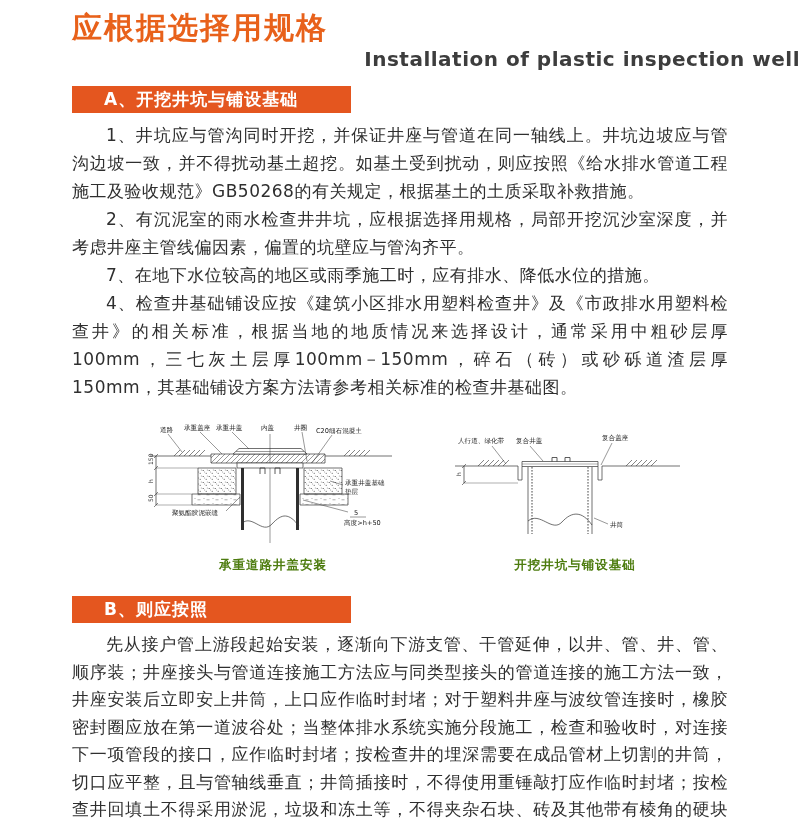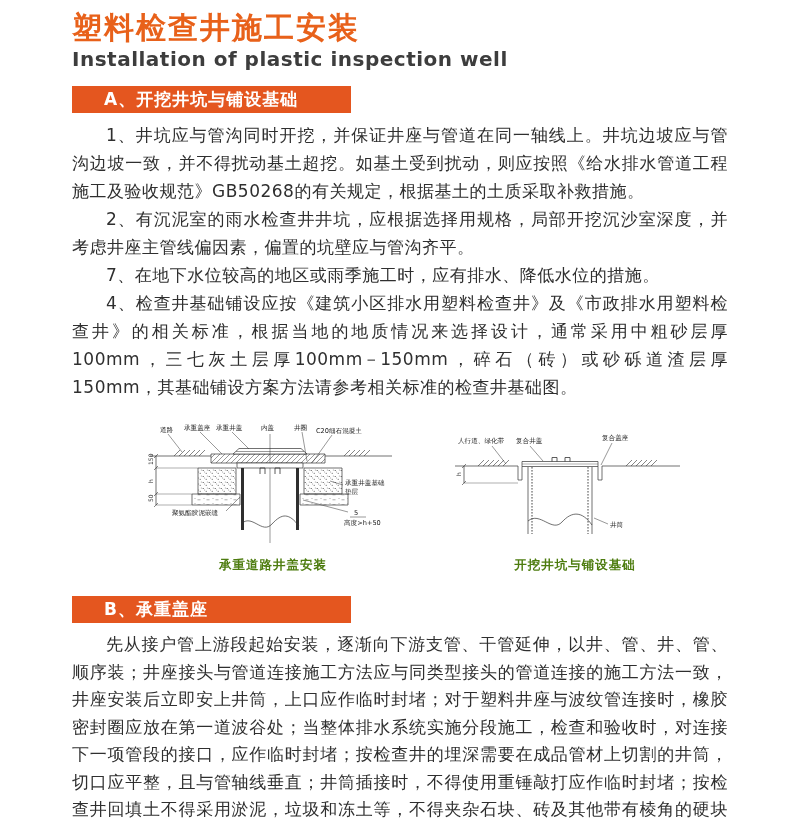--- a/index.html
+++ b/index.html
@@ -20,20 +20,21 @@
     letter-spacing:2px;
     line-height:36px;
   }
   .title-en{
     margin:0 0 0 72px;
     font-size:20px;
     font-weight:bold;
     color:#3d3d3d;
     line-height:26px;
     letter-spacing:0.5px;
+    text-align:right;
   }
   .banner{
     margin:14px 0 0 72px;
     width:247px;
     height:27px;
     background:#e4561f;
     color:#ffffff;
     font-size:17px;
     font-weight:bold;
     line-height:27px;
@@ -76,21 +77,21 @@
   }
   svg .lbl{font-size:6.6px;}
   svg .dim{font-size:6px;}
   svg line,svg path,svg rect{vector-effect:non-scaling-stroke;}
 </style>
 </head>
 <body>
 
 <div class="page">
 
-  <h1 class="title-cn">塑料检查井施工安装</h1>
+  <h1 class="title-cn">应根据选择用规格</h1>
   <div class="title-en">Installation of plastic inspection well</div>
 
   <div class="banner">A、开挖井坑与铺设基础</div>
 
   <div class="body-text">
     <p>1、井坑应与管沟同时开挖，并保证井座与管道在同一轴线上。井坑边坡应与管沟边坡一致，并不得扰动基土超挖。如基土受到扰动，则应按照《给水排水管道工程施工及验收规范》GB50268的有关规定，根据基土的土质采取补救措施。</p>
     <p>2、有沉泥室的雨水检查井井坑，应根据选择用规格，局部开挖沉沙室深度，并考虑井座主管线偏因素，偏置的坑壁应与管沟齐平。</p>
     <p>7、在地下水位较高的地区或雨季施工时，应有排水、降低水位的措施。</p>
     <p>4、检查井基础铺设应按《建筑小区排水用塑料检查井》及《市政排水用塑料检查井》的相关标准，根据当地的地质情况来选择设计，通常采用中粗砂层厚100mm，三七灰土层厚100mm－150mm，碎石（砖）或砂砾道渣层厚150mm，其基础铺设方案方法请参考相关标准的检查井基础图。</p>
   </div>
@@ -216,19 +217,19 @@
         <text class="lbl" x="66" y="22">复合井盖</text>
         <text class="lbl" x="152" y="19">复合盖座</text>
         <text class="lbl" x="160" y="106">井筒</text>
         <text class="dim" transform="rotate(-90 11,55)" x="11" y="55">h</text>
       </svg>
       <figcaption>开挖井坑与铺设基础</figcaption>
     </figure>
 
   </div>
 
-  <div class="banner b">B、承重盖座</div>
+  <div class="banner b">B、则应按照</div>
 
   <div class="body-text b">
     <p>先从接户管上游段起始安装，逐渐向下游支管、干管延伸，以井、管、井、管、顺序装；井座接头与管道连接施工方法应与同类型接头的管道连接的施工方法一致，井座安装后立即安上井筒，上口应作临时封堵；对于塑料井座与波纹管连接时，橡胶密封圈应放在第一道波谷处；当整体排水系统实施分段施工，检查和验收时，对连接下一项管段的接口，应作临时封堵；按检查井的埋深需要在成品管材上切割的井筒，切口应平整，且与管轴线垂直；井筒插接时，不得使用重锤敲打应作临时封堵；按检查井回填土不得采用淤泥，垃圾和冻土等，不得夹杂石块、砖及其他带有棱角的硬块物体；回填每一层都应用木夯等轻型夯实工具对称夯实，其密实与管道回填土一致。</p>
   </div>
 
 </div>
 
 </body></html>

